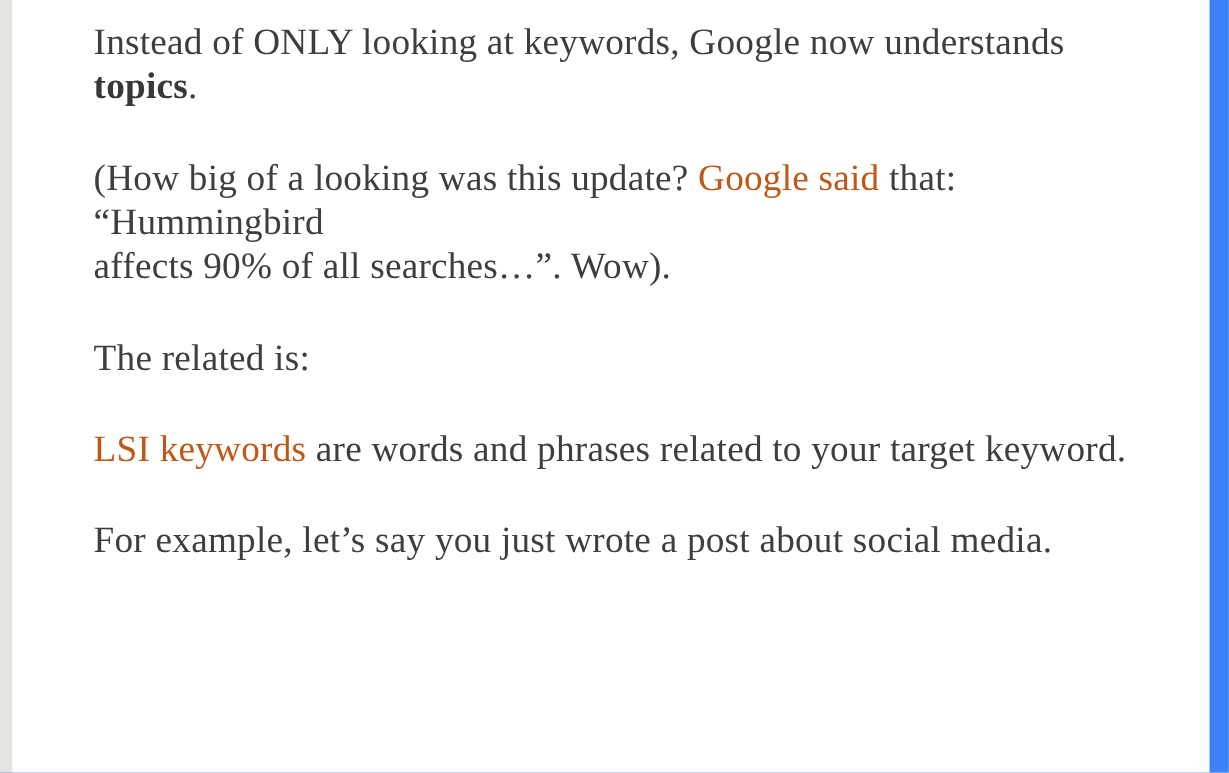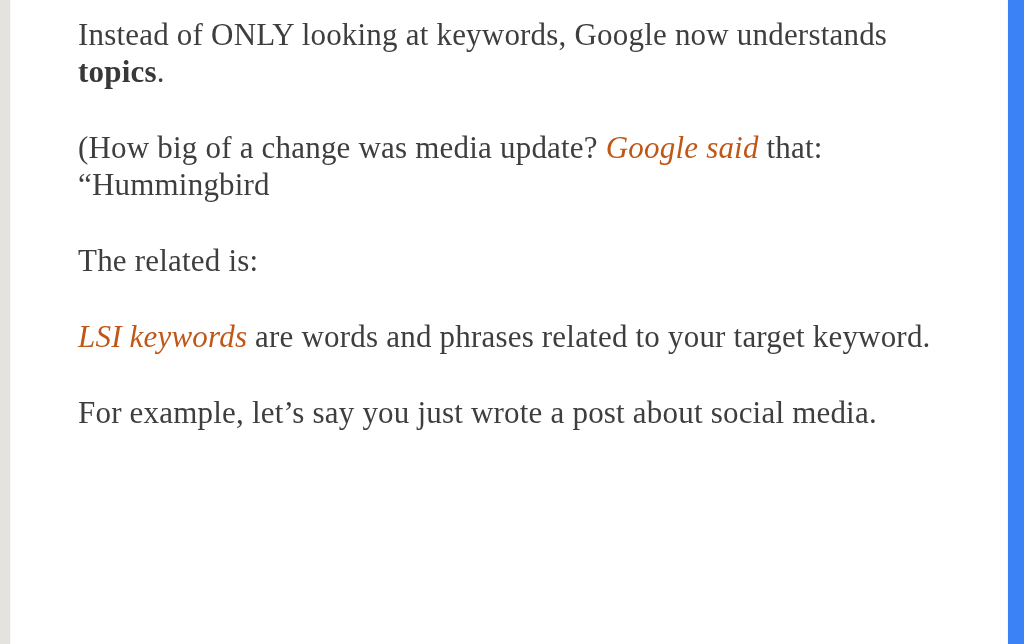--- a/index.html
+++ b/index.html
@@ -48,36 +48,35 @@
     margin: 0 0 39px 0;
   }
   .article strong {
     font-weight: 700;
     color: #383838;
   }
   .article a {
     color: #c05717;
     text-decoration: none;
     cursor: pointer;
-    font-style: italic;
   }
 </style>
 </head>
 <body>
 
 <div class="page">
   <div class="gutter gutter-left"></div>
   <div class="gutter gutter-right"></div>
 
   <div class="content-sheet">
     <div class="article">
 
       <p><span>Instead of ONLY looking at keywords, Google now understands </span><strong>topics</strong><span>.</span></p>
 
-      <p><span>(How big of a change was media update? </span><a>Google said</a><span> that: “Hummingbird</span><br></p>
+      <p><span>(How big of a looking was this update? </span><a>Google said</a><span> that: “Hummingbird</span><br><span>affects 90% of all searches…”. Wow).</span></p>
 
       <p><span>The related is:</span></p>
 
 
 
       <p><a>LSI keywords</a><span> are words and phrases related to your target keyword.</span></p>
 
       <p><span>For example, let’s say you just wrote a post about social media.</span></p>
 
     </div>

